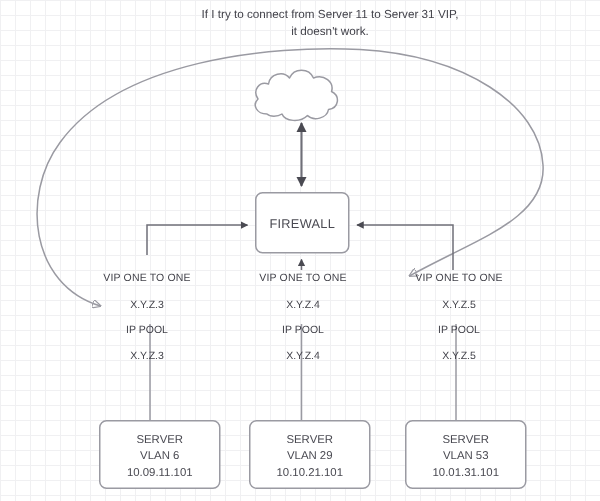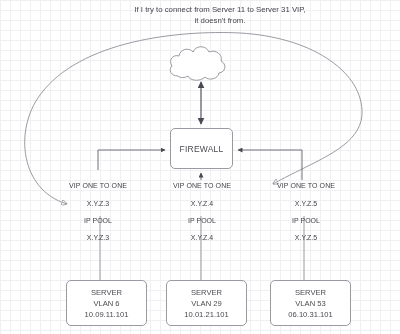--- a/index.html
+++ b/index.html
@@ -131,21 +131,21 @@
 
     <path d="M 201 180 L 201 173" fill="none" stroke="#6f6f78" stroke-width="1" marker-end="url(#arrow)"></path>
 
     <line x1="100" y1="216" x2="100" y2="280" stroke="#9a9aa2" stroke-width="1"></line>
     <line x1="201" y1="216" x2="201" y2="280" stroke="#9a9aa2" stroke-width="1"></line>
     <line x1="304" y1="216" x2="304" y2="280" stroke="#9a9aa2" stroke-width="1"></line>
   </svg>
 
   <div id="header-note">
     <span class="note-line">If I try to connect from Server 11 to Server 31 VIP,</span>
-    <span class="note-line">it doesn't from.</span>
+    <span class="note-line">it doesn't work.</span>
   </div>
 
   <div id="firewall-box" class="node-box">
     <span>FIREWALL</span>
   </div>
 
   <div id="vip-group-0" class="vip-group">
     <span class="vip-title">VIP ONE TO ONE</span>
     <span class="vip-addr-a">X.Y.Z.3</span>
     <span class="vip-pool">IP POOL</span>
@@ -168,22 +168,22 @@
 
   <div id="server-box-0" class="node-box server-box">
     <span class="server-line">SERVER</span>
     <span class="server-line">VLAN 6</span>
     <span class="server-line">10.09.11.101</span>
   </div>
 
   <div id="server-box-1" class="node-box server-box">
     <span class="server-line">SERVER</span>
     <span class="server-line">VLAN 29</span>
-    <span class="server-line">10.01.21.101</span>
+    <span class="server-line">10.10.21.101</span>
   </div>
 
   <div id="server-box-2" class="node-box server-box">
     <span class="server-line">SERVER</span>
     <span class="server-line">VLAN 53</span>
-    <span class="server-line">06.10.31.101</span>
+    <span class="server-line">10.01.31.101</span>
   </div>
 
 </div>
 
 </body></html>

